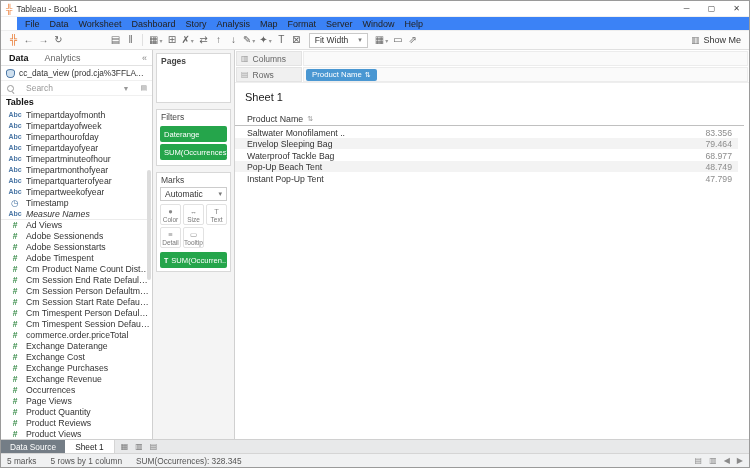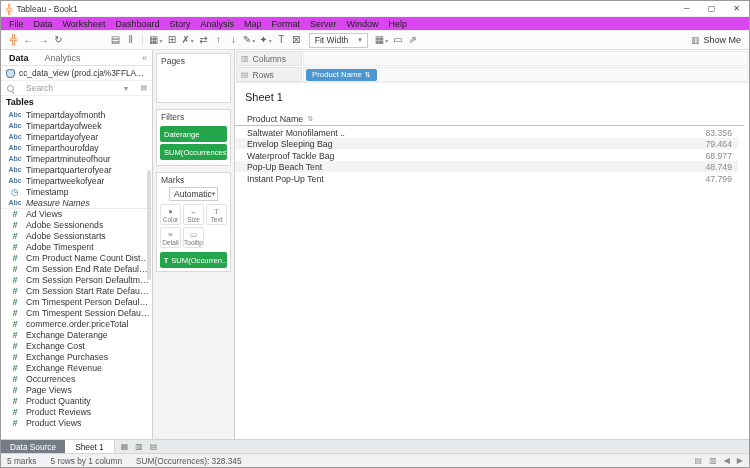--- a/index.html
+++ b/index.html
@@ -8,21 +8,21 @@
   .app { width:750px; height:468px; display:flex; flex-direction:column; background:#fff; border:1px solid #9a9a9a; }
 
   
   .titlebar { flex:0 0 16px; display:flex; align-items:center; background:#fff; border-bottom:1px solid #f0f0f0; }
   .logo { color:#e8762c; font-size:9px; margin:0 4px 0 5px; }
   .title-text { font-size:8.5px; color:#333; }
   .win-controls { margin-left:auto; display:flex; height:100%; }
   .win-btn { width:25px; height:100%; display:flex; align-items:center; justify-content:center; font-size:8px; color:#444; }
 
   
-  .menubar { flex:0 0 13px; display:flex; align-items:center; background:#d946ef; padding-left:3px; }
+  .menubar { flex:0 0 13px; display:flex; align-items:center; background:#3b82f6; padding-left:3px;margin-left:16px; }
   .menu-item { padding:0 5px; font-size:9px; color:#222; }
 
   
   .toolbar { flex:0 0 20px; display:flex; align-items:center; background:#fbfbfb; border-top:1px solid #eee; border-bottom:1px solid #e0e0e0; padding:0 5px; }
   .tb-group { display:flex; align-items:center; }
   .tb-icon { min-width:15px; height:16px; display:inline-flex; align-items:center; justify-content:center; color:#666; font-size:10px; padding:0 2px; }
   .tb-icon .g { line-height:16px; }
   .tb-icon.has-caret::after { content:"▾"; font-size:6px; color:#999; margin-left:1px; }
   [data-name="tableau-logo-icon"] { color:#e8762c; font-weight:bold; }
   .tb-space { width:42px; }
@@ -63,27 +63,27 @@
   .t-measure-names .field-label { font-style:italic; }
   .t-measure .field-icon { color:#358a46; font-size:8.5px; }
   .field-label { font-size:8.7px; color:#333; overflow:hidden; text-overflow:ellipsis; }
   .divider-above { border-top:1px solid #ececec; }
   .pane-scroll { position:absolute; right:1px; top:120px; width:4px; height:110px; background:#dcdcdc; border-radius:2px; }
 
   
   .shelf-pane { flex:0 0 82px; width:82px; background:#f4f4f4; border-right:1px solid #d0d0d0; padding:3px; display:flex; flex-direction:column; gap:6px; }
   .card { background:#fff; border:1px solid #d8d8d8; }
   .card-label { font-size:8.5px; color:#444; padding:2px 4px; }
-  .card.pages { height:50px; }
+  .card.pages { height:50px;font-weight:bold; }
   .card.filters { padding-bottom:3px; }
   .pill { height:16px; border-radius:2px; display:flex; align-items:center; gap:3px; padding:0 4px; font-size:7.6px; color:#fff; white-space:nowrap; overflow:hidden; }
   .pill.green { background:#25a54b; }
   .pill.blue { background:#4a97d2; }
   .pill-stack .pill { margin:2px 3px; }
-  .marks-type { margin:0 12px 3px; border:1px solid #ccc; height:14px; display:flex; align-items:center; justify-content:space-between; padding:0 4px; font-size:8.5px; color:#333; background:#fff; }
+  .marks-type { margin:0 3px 3px; border:1px solid #ccc; height:14px; display:flex; align-items:center; justify-content:space-between; padding:0 4px; font-size:8.5px; color:#333; background:#fff; }
   .marks-type .caret { font-size:7px; color:#777; }
   .marks-grid { display:grid; grid-template-columns:repeat(3,1fr); gap:2px; padding:0 3px 4px; }
   .mark-btn { border:1px solid #e2e2e2; border-radius:2px; height:21px; display:flex; flex-direction:column; align-items:center; justify-content:center; }
   .mark-btn .g { font-size:7.5px; color:#888; line-height:9px; }
   .mark-btn .l { font-size:6.5px; color:#777; line-height:7px; }
   .marks-pill-wrap { padding:0 3px 3px; }
   .marks-pill-wrap .pill .enc { font-size:7px; font-weight:bold; }
 
   
   .canvas { flex:1; min-width:0; display:flex; flex-direction:column; background:#fff; }
@@ -258,29 +258,33 @@
       <div class="field-row t-dim" data-name="field-item">
             <span class="field-icon" data-name="field-type-icon">Abc</span>
             <span class="field-label" data-name="field-label">Timepartdayofmonth</span>
           </div>
           <div class="field-row t-dim" data-name="field-item">
             <span class="field-icon" data-name="field-type-icon">Abc</span>
             <span class="field-label" data-name="field-label">Timepartdayofweek</span>
           </div>
           <div class="field-row t-dim" data-name="field-item">
             <span class="field-icon" data-name="field-type-icon">Abc</span>
+            <span class="field-label" data-name="field-label">Timeparthourofday</span>
+          </div>
+          <div class="field-row t-dim" data-name="field-item">
+            <span class="field-icon" data-name="field-type-icon">Abc</span>
             <span class="field-label" data-name="field-label">Timepartdayofyear</span>
           </div>
           <div class="field-row t-dim" data-name="field-item">
             <span class="field-icon" data-name="field-type-icon">Abc</span>
-            <span class="field-label" data-name="field-label">Timeparthourofday</span>
-          </div>
-          <div class="field-row t-dim" data-name="field-item">
-            <span class="field-icon" data-name="field-type-icon">Abc</span>
             <span class="field-label" data-name="field-label">Timepartminuteofhour</span>
+          </div>
+          <div class="field-row t-dim" data-name="field-item">
+            <span class="field-icon" data-name="field-type-icon">Abc</span>
+            <span class="field-label" data-name="field-label">Timepartmonthofyear</span>
           </div>
           <div class="field-row t-dim" data-name="field-item">
             <span class="field-icon" data-name="field-type-icon">Abc</span>
             <span class="field-label" data-name="field-label">Timepartquarterofyear</span>
           </div>
           <div class="field-row t-dim" data-name="field-item">
             <span class="field-icon" data-name="field-type-icon">Abc</span>
             <span class="field-label" data-name="field-label">Timepartweekofyear</span>
           </div>
           <div class="field-row t-datetime" data-name="field-item">

